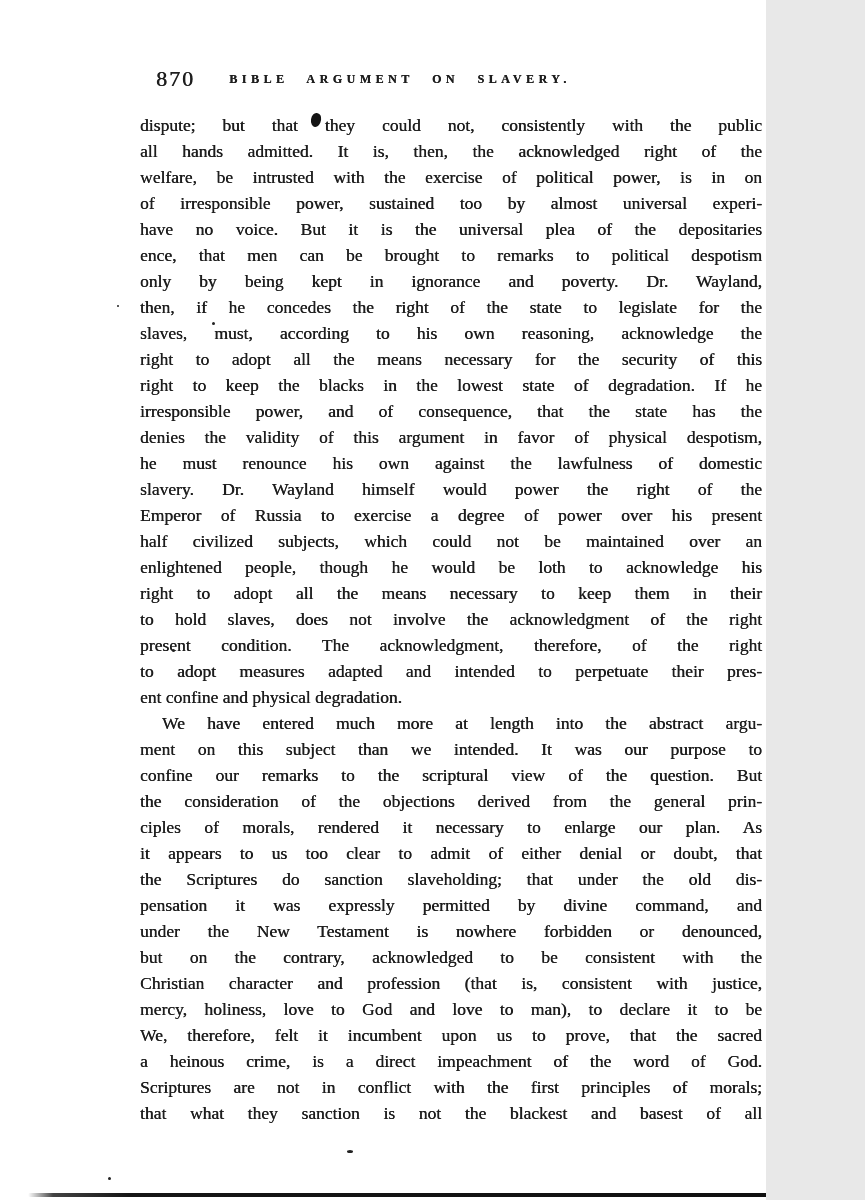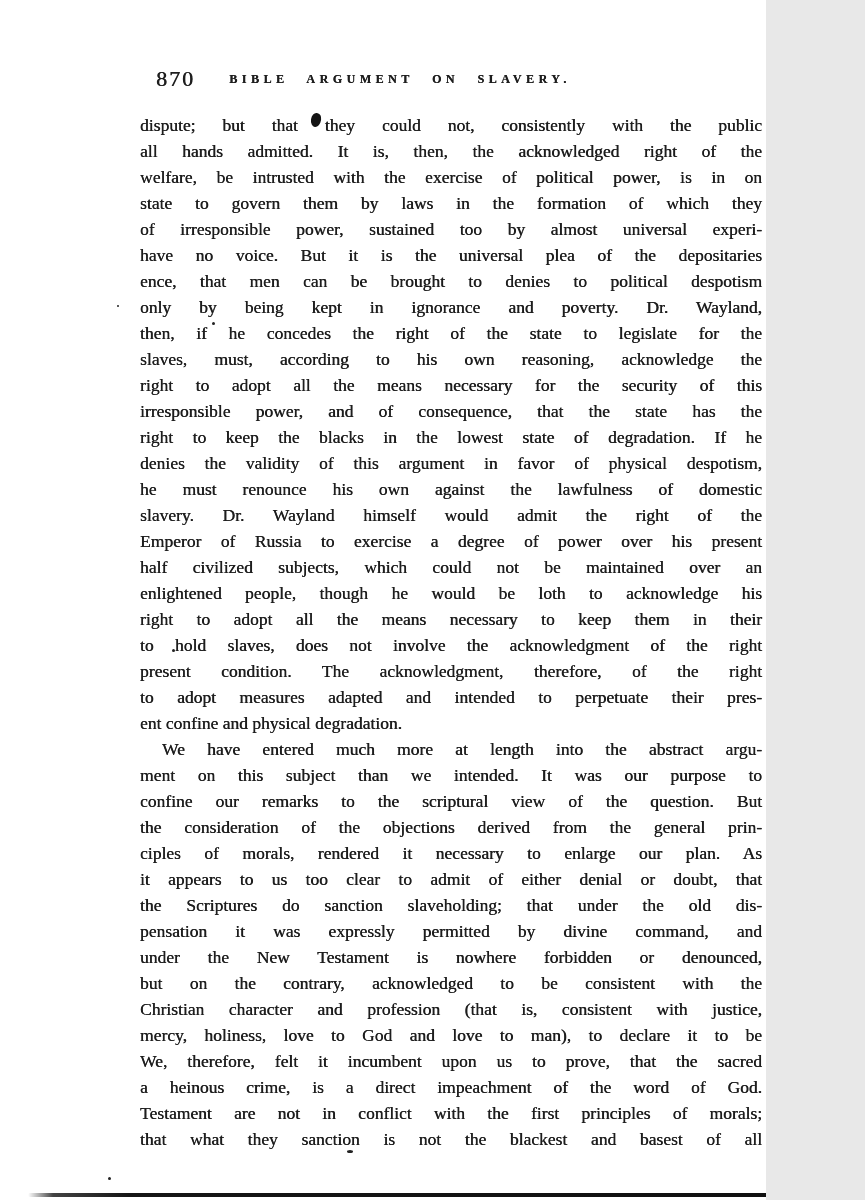--- a/index.html
+++ b/index.html
@@ -67,33 +67,32 @@
 
   <div class="running-head">
     <span class="pageno">870</span>
     <span class="rtitle">BIBLE ARGUMENT ON SLAVERY.</span>
   </div>
 
   <div class="bodytext" id="bodytext">
       <div class="line">dispute; but that they could not, consistently with the public</div>
       <div class="line">all hands admitted.  It is, then, the acknowledged right of the</div>
       <div class="line">welfare, be intrusted with the exercise of political power, is in on</div>
-      <div class="line">state to govern them by laws in the formation of which they</div>
       <div class="line">of irresponsible power, sustained too by almost universal experi-</div>
       <div class="line">have no voice.  But it is the universal plea of the depositaries</div>
-      <div class="line">ence, that men can be brought to denies to political despotism</div>
+      <div class="line">ence, that men can be brought to remarks to political despotism</div>
       <div class="line">only by being kept in ignorance and poverty.  Dr. Wayland,</div>
       <div class="line">then, if he concedes the right of the state to legislate for the</div>
       <div class="line">slaves, must, according to his own reasoning, acknowledge the</div>
       <div class="line">right to adopt all the means necessary for the security of this</div>
+      <div class="line">right to keep the blacks in the lowest state of degradation.  If he</div>
       <div class="line">irresponsible power, and of consequence, that the state has the</div>
-      <div class="line">right to keep the blacks in the lowest state of degradation.  If he</div>
       <div class="line">denies the validity of this argument in favor of physical despotism,</div>
       <div class="line">he must renounce his own against the lawfulness of domestic</div>
-      <div class="line">slavery.  Dr. Wayland himself would admit the right of the</div>
+      <div class="line">slavery.  Dr. Wayland himself would power the right of the</div>
       <div class="line">Emperor of Russia to exercise a degree of power over his present</div>
       <div class="line">half civilized subjects, which could not be maintained over an</div>
       <div class="line">enlightened people, though he would be loth to acknowledge his</div>
       <div class="line">right to adopt all the means necessary to keep them in their</div>
       <div class="line">to hold slaves, does not involve the acknowledgment of the right</div>
       <div class="line">present condition.  The acknowledgment, therefore, of the right</div>
       <div class="line">to adopt measures adapted and intended to perpetuate their pres-</div>
       <div class="line end">ent confine and physical degradation.</div>
       <div class="line indent">We have entered much more at  length into the abstract argu-</div>
       <div class="line">ment on this subject than we intended.  It was our purpose to</div>
@@ -102,21 +101,21 @@
       <div class="line">ciples of morals, rendered it necessary to enlarge our plan.  As</div>
       <div class="line">it appears to us too clear to admit of either denial or doubt, that</div>
       <div class="line">the Scriptures do sanction slaveholding; that under the old dis-</div>
       <div class="line">pensation it was expressly permitted by divine command, and</div>
       <div class="line">under the New Testament is nowhere forbidden or denounced,</div>
       <div class="line">but on the contrary, acknowledged to be consistent with the</div>
       <div class="line">Christian character and profession (that is, consistent with justice,</div>
       <div class="line">mercy, holiness, love to God and love to man), to declare it to be</div>
       <div class="line">We, therefore, felt it incumbent upon us to prove, that the sacred</div>
       <div class="line">a heinous crime, is a direct impeachment of the word of God.</div>
-      <div class="line">Testament are not in conflict with the first principles of morals;</div>
+      <div class="line">Scriptures are not in conflict with the first principles of morals;</div>
       <div class="line">that what they sanction is not the blackest and basest of all</div>
     </div>
 
   <div class="inkblot"></div>
   <div class="smudge-tick"></div>
   <div class="smudge"></div>
   <div class="bottom-rule"></div>
 
 <div class="speck" style="left: 117px; top: 305px; width: 2px; height: 2px;"></div>
     <div class="speck" style="left: 212px; top: 322px; width: 3px; height: 3px;"></div>

